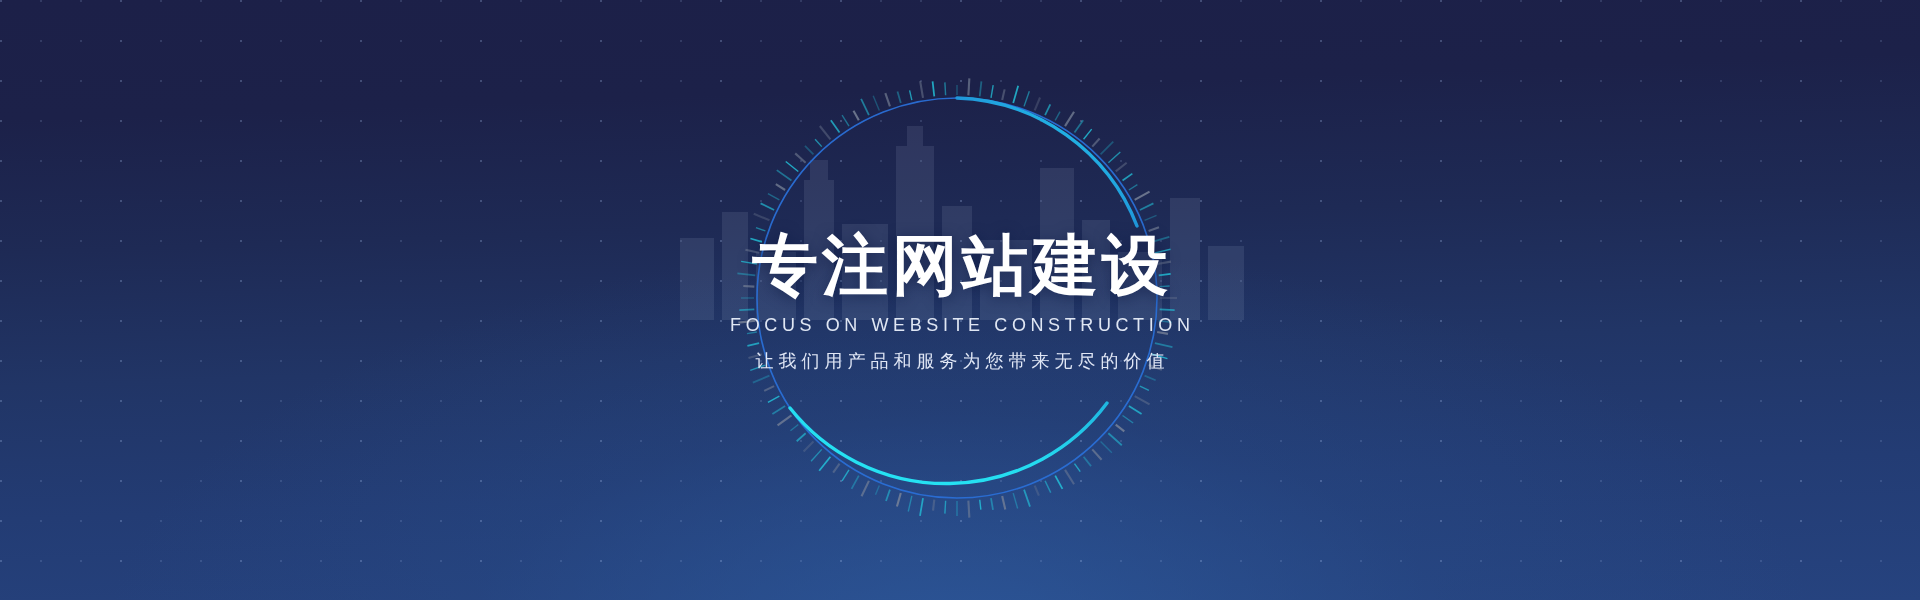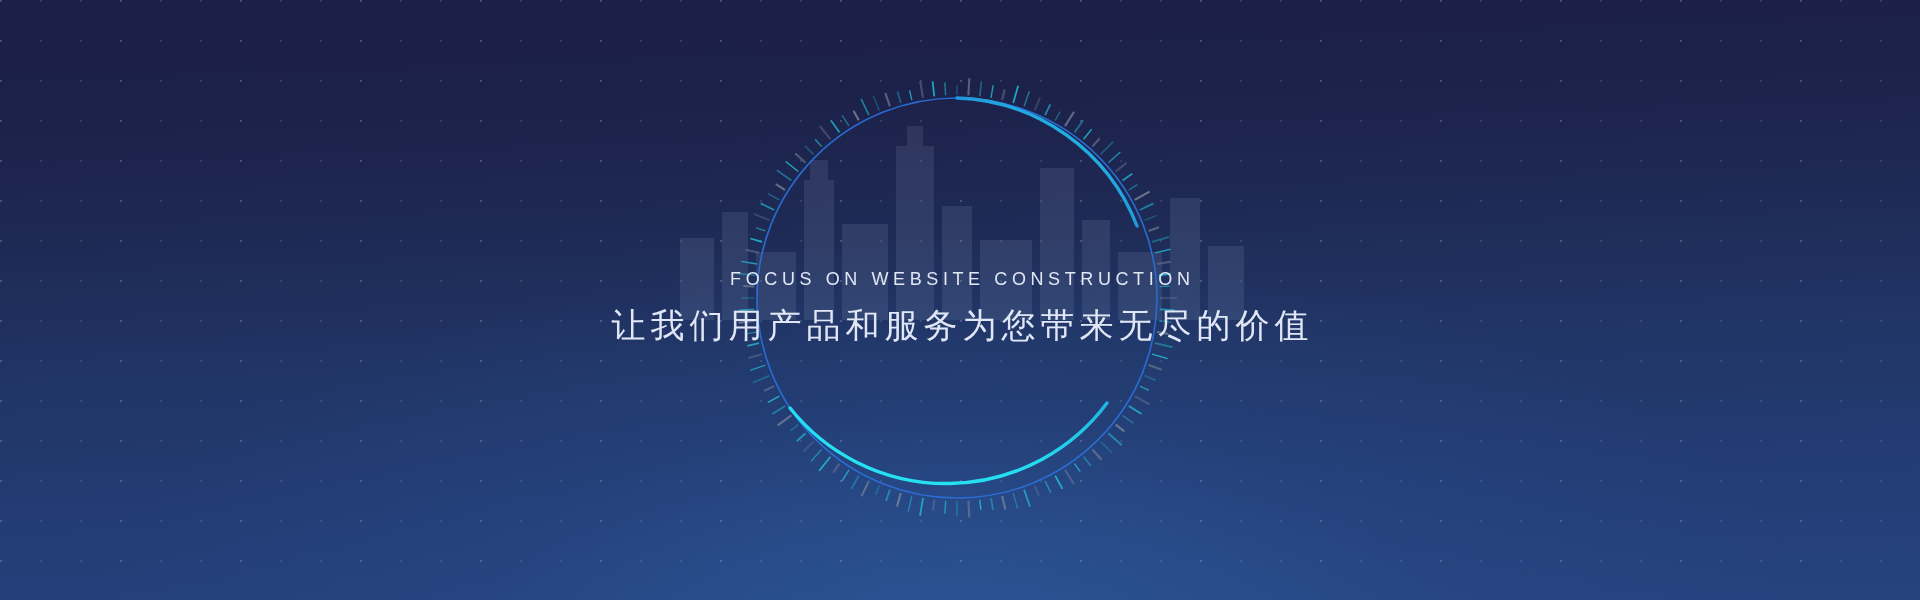--- a/index.html
+++ b/index.html
@@ -116,21 +116,21 @@
     text-indent: 4.6px;
     white-space: nowrap;
     transform: scaleY(1.06);
     opacity: 0.95;
   }
 
   .tagline-cn {
     margin: 13px 0 0 0;
     color: #e8eefb;
     font-family: "DejaVu Sans", "Liberation Sans", sans-serif;
-    font-size: 34px;
+    font-size: 18px;
     font-weight: 400;
     letter-spacing: 5px;
     text-indent: 5px;
     white-space: nowrap;
     opacity: 0.96;
   }
 </style>
 </head>
 <body>
 
@@ -294,17 +294,18 @@
       </g>
 
       <path d="M 220 20 A 200 200 0 0 1 411 365" fill="none" stroke="url(#arcTop)" stroke-width="3.2" stroke-linecap="round" opacity="0"></path>
       <path d="M 220 20 A 200 200 0 0 1 400 148" fill="none" stroke="url(#arcTop)" stroke-width="3.4" stroke-linecap="round"></path>
 
       <path d="M 53 330 A 200 200 0 0 0 370 325" fill="none" stroke="url(#arcBottom)" stroke-width="3.4" stroke-linecap="round"></path>
     </svg>
   </div>
 
   <div class="content">
+    <h1 class="headline">专注网站建设</h1>
     <div class="subtitle-en">FOCUS ON WEBSITE CONSTRUCTION</div>
     <div class="tagline-cn">让我们用产品和服务为您带来无尽的价值</div>
   </div>
 
 </div>
 
 </body></html>

